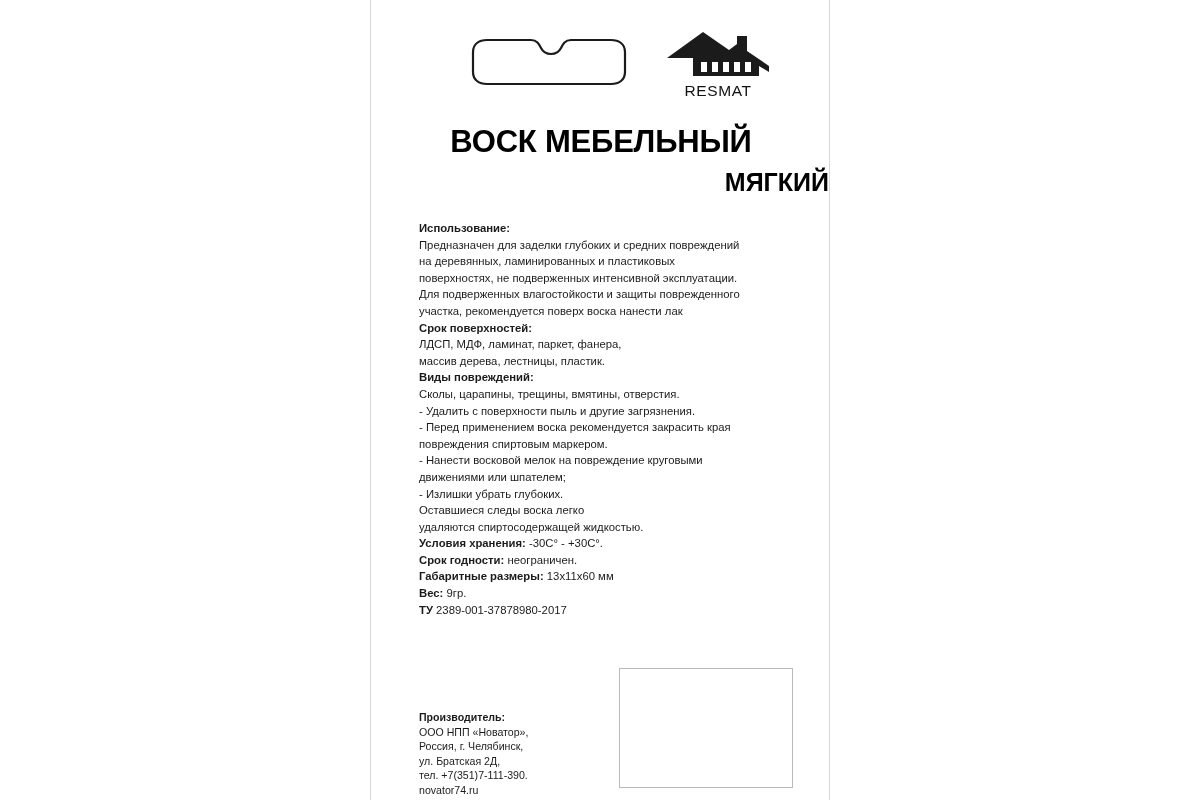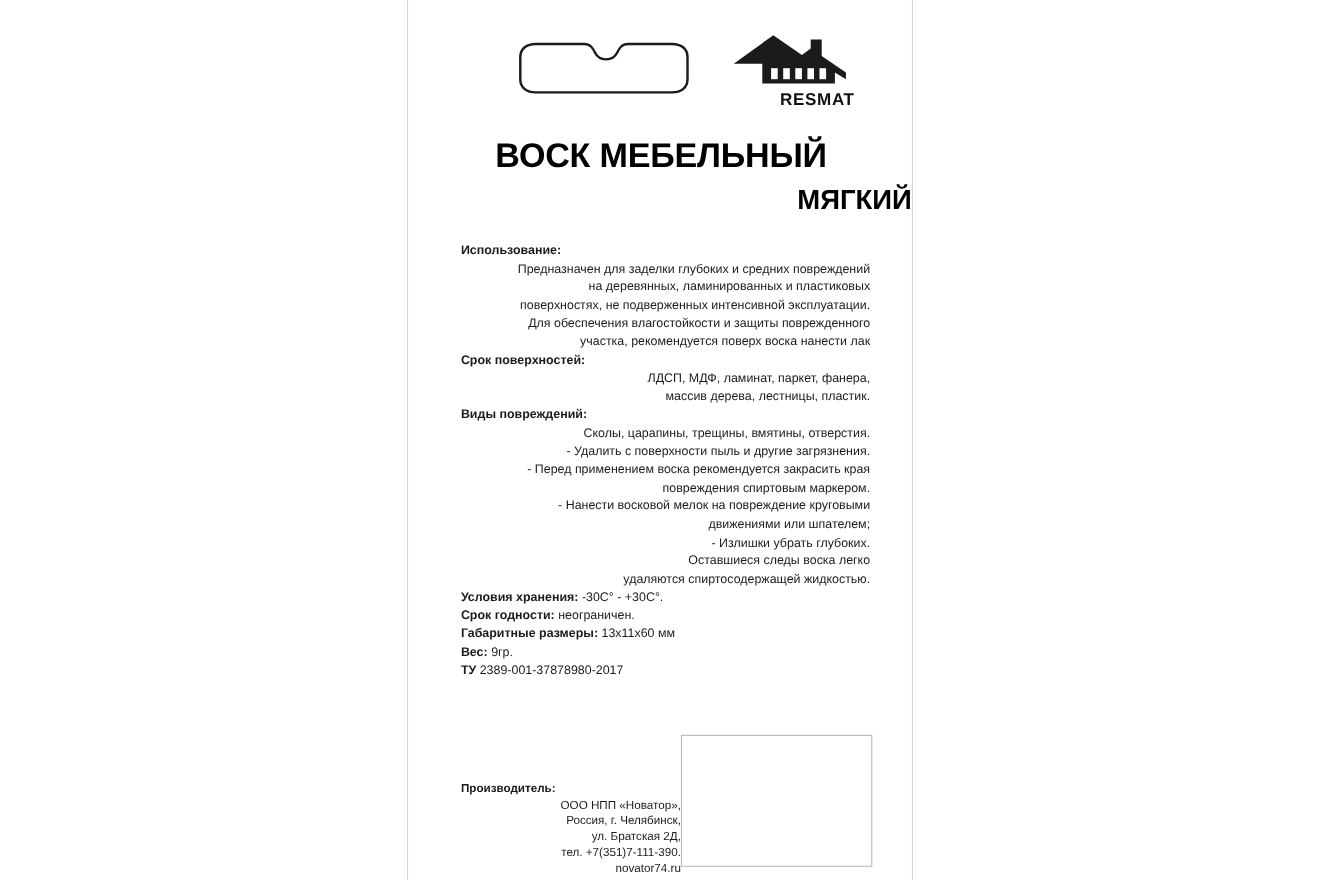--- a/index.html
+++ b/index.html
@@ -45,25 +45,24 @@
     width: 118px;
     text-align: center;
   }
   .logo-mark {
     width: 110px;
     height: 52px;
     margin: 0 auto;
   }
   .logo-text {
     font-size: 15.5px;
-    font-weight: bold;
+    font-weight: normal;
     letter-spacing: 0.6px;
     margin-top: 2px;
     color: #111;
-    text-align: right;
   }
   .title1 {
     position: absolute;
     left: 2px;
     right: 0;
     top: 124px;
     text-align: center;
     font-size: 31px;
     font-weight: bold;
     letter-spacing: -0.2px;
@@ -86,21 +85,20 @@
     width: 372px;
     font-size: 11.3px;
     line-height: 16.6px;
     color: #1b1b1b;
   }
   .head {
     font-weight: bold;
   }
   .line {
     white-space: pre-wrap;
-    text-align: right;
   }
   .kv {
     margin: 0;
   }
   .kv .k {
     font-weight: bold;
   }
   .box-empty {
     position: absolute;
     left: 248px;
@@ -151,21 +149,21 @@
 
     <div class="title1">ВОСК МЕБЕЛЬНЫЙ</div>
     <div class="title2">МЯГКИЙ</div>
 
     <div class="body-text">
 
       <div class="head">Использование:</div>
       <div class="line">Предназначен для заделки глубоких и средних повреждений</div>
       <div class="line">на деревянных, ламинированных и пластиковых</div>
       <div class="line">поверхностях, не подверженных интенсивной эксплуатации.</div>
-      <div class="line">Для обеспечения влагостойкости и защиты поврежденного</div>
+      <div class="line">Для подверженных влагостойкости и защиты поврежденного</div>
       <div class="line">участка, рекомендуется поверх воска нанести лак</div>
 
       <div class="head">Срок поверхностей:</div>
       <div class="line">ЛДСП, МДФ, ламинат, паркет, фанера,</div>
       <div class="line">массив дерева, лестницы, пластик.</div>
 
       <div class="head">Виды повреждений:</div>
       <div class="line">Сколы, царапины, трещины, вмятины, отверстия.</div>
 
       <div class="line">- Удалить с поверхности пыль и другие загрязнения.</div>

